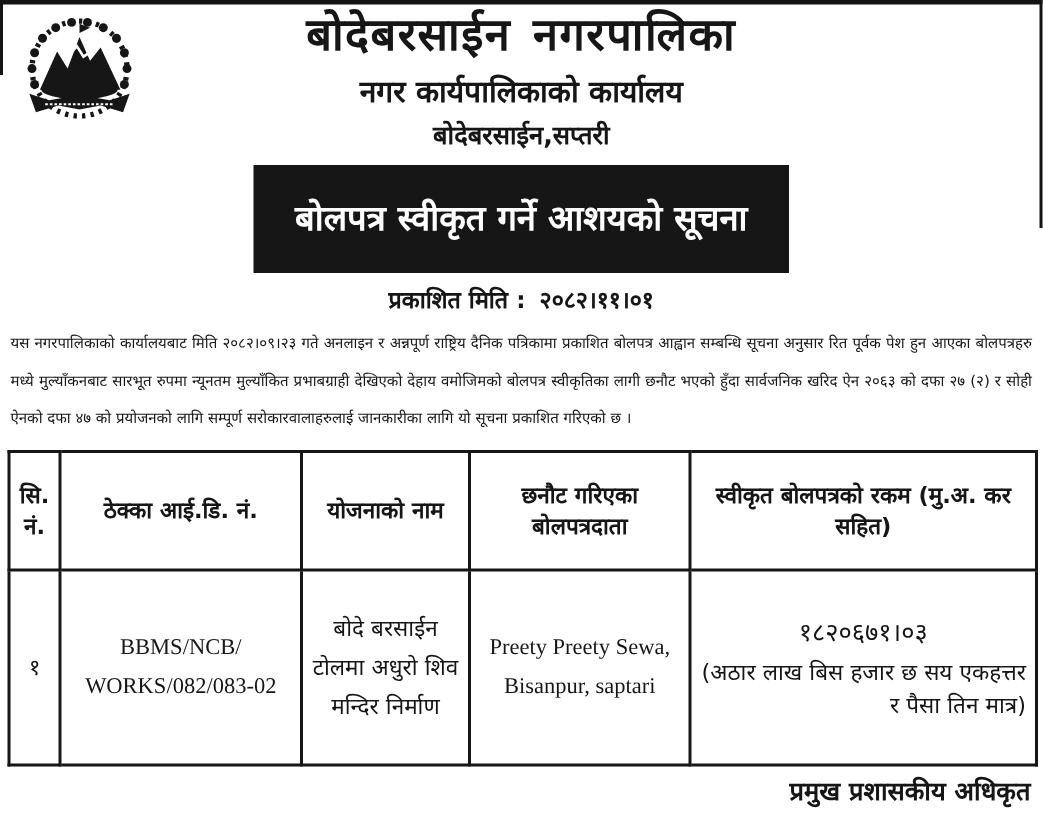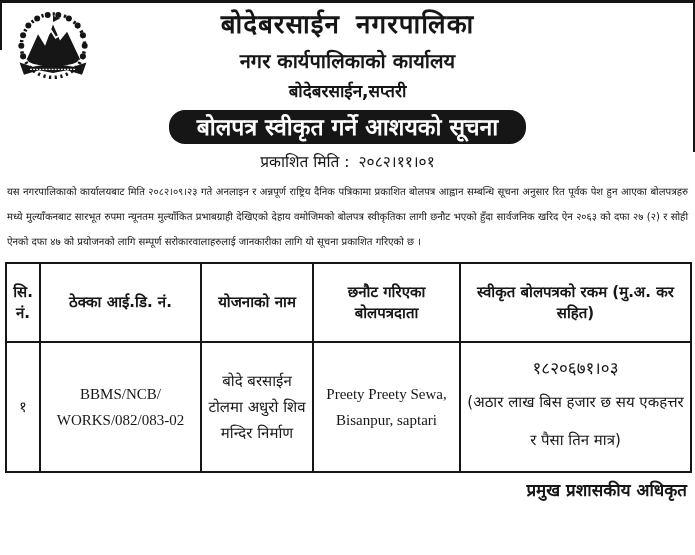--- a/index.html
+++ b/index.html
@@ -21,35 +21,34 @@
   .border-left   { position: absolute; top: 0; left: 0; width: 2px; height: 50px; background: #141414; }
 
   .logo {
     position: absolute; top: 5px; left: 9px;
     width: 88px; height: 92px;
   }
   .logo svg { width: 100%; height: 100%; }
 
   .header { text-align: center; padding-top: 8px; }
   .muni-name {
-    font-size: 26px; font-weight: bold; line-height: 32px;
-    letter-spacing: 1px; word-spacing: 6px;
+    font-size: 30px; font-weight: bold; line-height: 32px;
+    letter-spacing: 1px; word-spacing: 6px; font-family: Liberation Serif, serif;
   }
   .office-name { font-size: 20px; font-weight: bold; line-height: 26px; margin-top: 8px; }
   .muni-address { font-size: 17px; font-weight: bold; line-height: 22px; margin-top: 6px; text-align: center; }
 
   .title-box {
     display: inline-block; margin-top: 8px;
     background: #161616; color: #ffffff;
     font-size: 23px; font-weight: bold; line-height: 30px;
-    padding: 2px 28px;
-    border-radius: 16px;
+    padding: 21px 28px;
   }
   .pub-date {
-    font-size: 15.5px; font-weight: normal; line-height: 20px; margin-top: 8px;
+    font-size: 15.5px; font-weight: bold; line-height: 20px; margin-top: 8px;
   }
   .pub-date .val { margin-left: 4px; }
 
   .notice-body {
     margin: 7px 7px 0 7px;
     font-size: 10px; line-height: 25px;
     text-align: justify;
   }
 
   table.tender {
@@ -66,21 +65,21 @@
     text-align: center; vertical-align: middle;
     padding: 2px 4px; line-height: 21px;
   }
   table.tender td {
     height: 124px; font-size: 15px;
     text-align: center; vertical-align: middle;
     padding: 2px 6px; line-height: 26px;
   }
   td.latin { font-family: "Liberation Serif", serif; font-size: 15.5px; border-radius: 17px; }
   .amount-fig { font-size: 17px; margin-bottom: 2px; }
-  .amount-words { font-size: 15px; line-height: 38px; }
+  .amount-words { font-size: 15px; line-height: 22px; text-align: right; }
 
   .signature {
     text-align: right;
     margin: 6px 8px 0 0;
     font-size: 17px; font-weight: bold; line-height: 22px;
   }
 </style>
 </head>
 <body>
 

